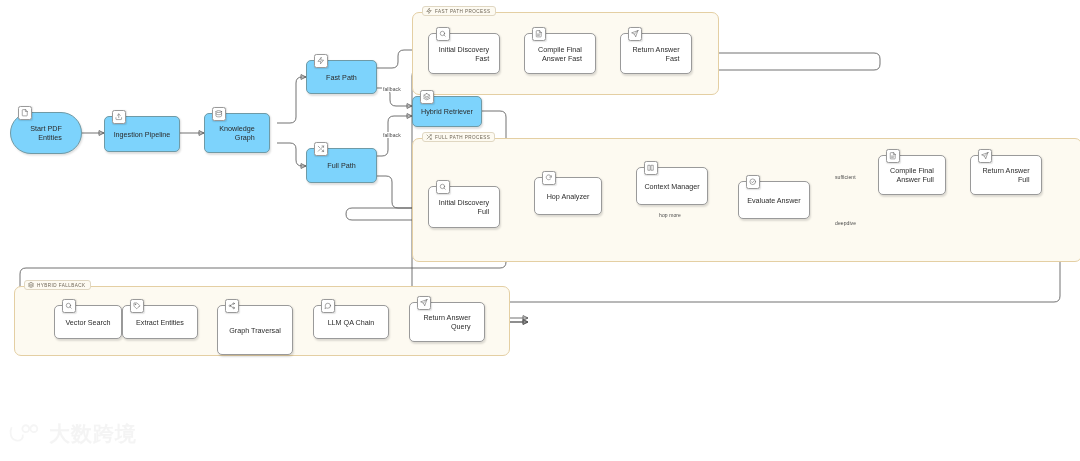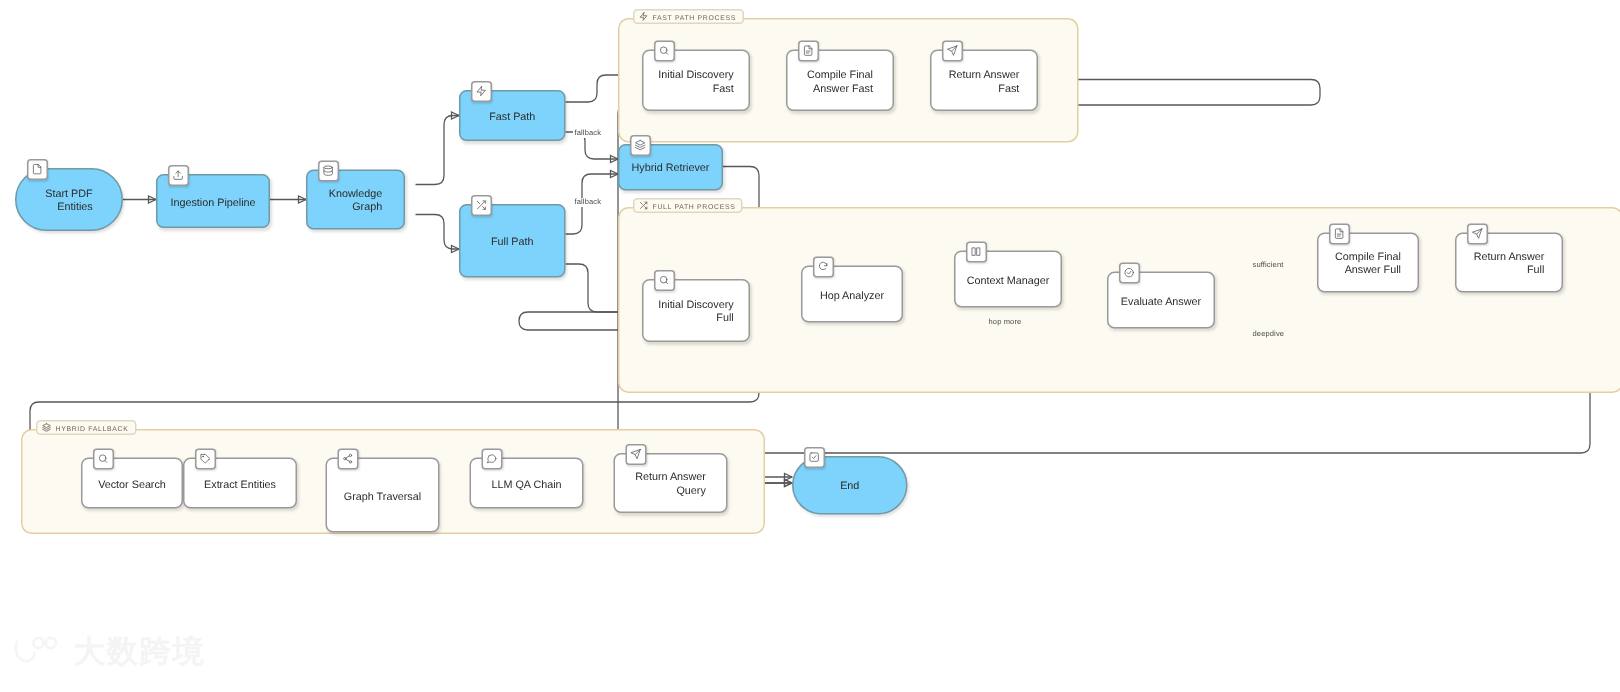--- a/index.html
+++ b/index.html
@@ -212,21 +212,21 @@
 
   <div class="node blue" style="left:306px;top:60px;width:71px;height:34px;">
     <span class="badge">
       <svg viewBox="0 0 24 24">
           <polygon points="13 2 3 14 12 14 11 22 21 10 12 10 13 2"></polygon>
         </svg>
     </span>
     <span class="txt">Fast Path</span>
   </div>
 
-  <div class="node blue" style="left:306px;top:136px;width:71px;height:49px;">
+  <div class="node blue" style="left:306px;top:148px;width:71px;height:35px;">
     <span class="badge">
       <svg viewBox="0 0 24 24">
           <polyline points="16 3 21 3 21 8"></polyline>
           <line x1="4" y1="20" x2="21" y2="3"></line>
           <polyline points="21 16 21 21 16 21"></polyline>
           <line x1="15" y1="15" x2="21" y2="21"></line>
           <line x1="4" y1="4" x2="9" y2="9"></line>
         </svg>
     </span>
     <span class="txt">Full Path</span>
@@ -404,29 +404,20 @@
           <line x1="22" y1="2" x2="11" y2="13"></line>
           <polygon points="22 2 15 22 11 13 2 9 22 2"></polygon>
         </svg>
     </span>
     <span class="txt">
       <span>Return Answer</span><br>
       <span>Query</span>
     </span>
   </div>
 
-  <div class="node term blue" style="left:528px;top:304px;width:77px;height:39px;">
-    <span class="badge">
-      <svg viewBox="0 0 24 24">
-          <rect x="3" y="3" width="18" height="18" rx="3"></rect>
-          <polyline points="8 12 11 15 16 9"></polyline>
-        </svg>
-    </span>
-    <span class="txt">End</span>
-  </div>
 
   <div class="elabel" style="left:382px;top:86px;">fallback</div>
   <div class="elabel" style="left:382px;top:132px;">fallback</div>
   <div class="elabel onbeige" style="left:658px;top:212px;">hop more</div>
   <div class="elabel onbeige" style="left:834px;top:174px;">sufficient</div>
   <div class="elabel onbeige" style="left:834px;top:220px;">deepdive</div>
 
   <div id="watermark">
     <span class="wm-logo">
       <svg viewBox="0 0 46 30" fill="none" stroke="#ededed" stroke-width="2.4">

